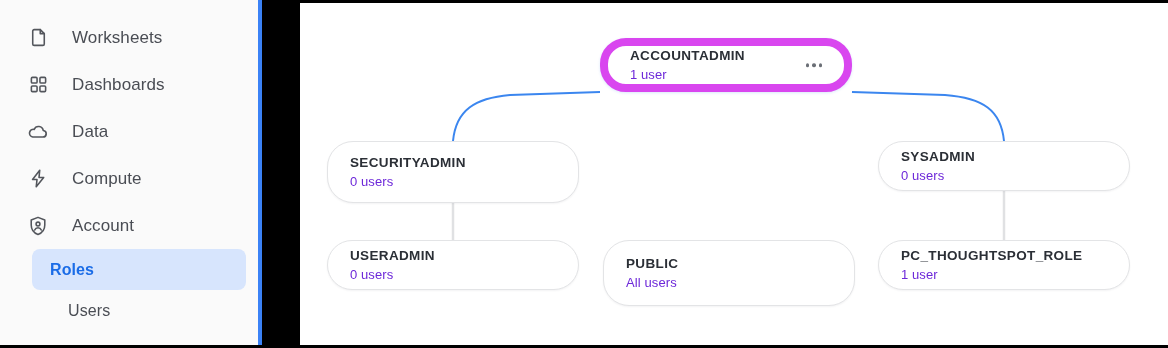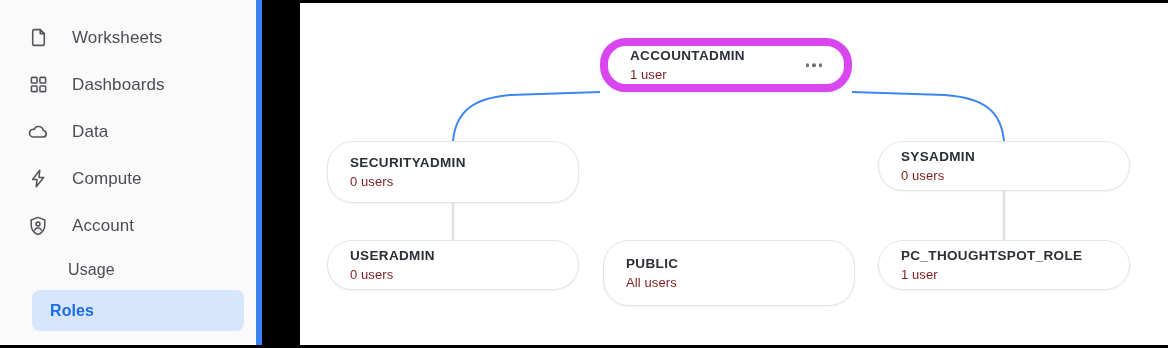--- a/index.html
+++ b/index.html
@@ -19,21 +19,21 @@
     background: #ffffff;
     display: flex;
   }
 
   
   .sidebar {
     position: relative;
     width: 262px;
     height: 348px;
     background: #fafafa;
-    border-right: 6px solid #3b82f6;
+    border-right: 4px solid #3b82f6;
     padding-top: 14px;
     flex: 0 0 262px;
   }
 
   .nav-item {
     position: relative;
     height: 47px;
     display: flex;
     align-items: center;
     padding-left: 26px;
@@ -159,21 +159,21 @@
     font-size: 13.5px;
     font-weight: bold;
     color: #2b2f36;
     letter-spacing: 0.35px;
     line-height: 16px;
     white-space: nowrap;
   }
 
   .node-sub {
     font-size: 13px;
-    color: #7f1d1d;
+    color: #6d28d9;
     letter-spacing: 0.1px;
     line-height: 16px;
     margin-top: 3px;
     white-space: nowrap;
   }
 
   .node-menu {
     position: absolute;
     right: 22px;
     top: 50%;
@@ -242,23 +242,20 @@
       <span class="nav-icon">
         <svg width="22" height="22" viewBox="0 0 24 24" fill="none" stroke="currentColor" stroke-width="1.7" stroke-linecap="round" stroke-linejoin="round">
           <path d="M12 2.6 4.6 5.5v5.4c0 4.8 3.1 8.8 7.4 10.3 4.3-1.5 7.4-5.5 7.4-10.3V5.5z"></path>
           <circle cx="12" cy="9.9" r="2.1"></circle>
           <path d="M8.4 16.3a3.9 3.9 0 0 1 7.2 0"></path>
         </svg>
       </span>
       <span class="nav-label">Account</span>
     </div>
 
-    <div class="sub-item">
-      <span class="sub-label">Usage</span>
-    </div>
 
     <div class="sub-item active">
       <span class="sub-label">Roles</span>
     </div>
 
     <div class="sub-item">
       <span class="sub-label">Users</span>
     </div>
 
   </nav>

